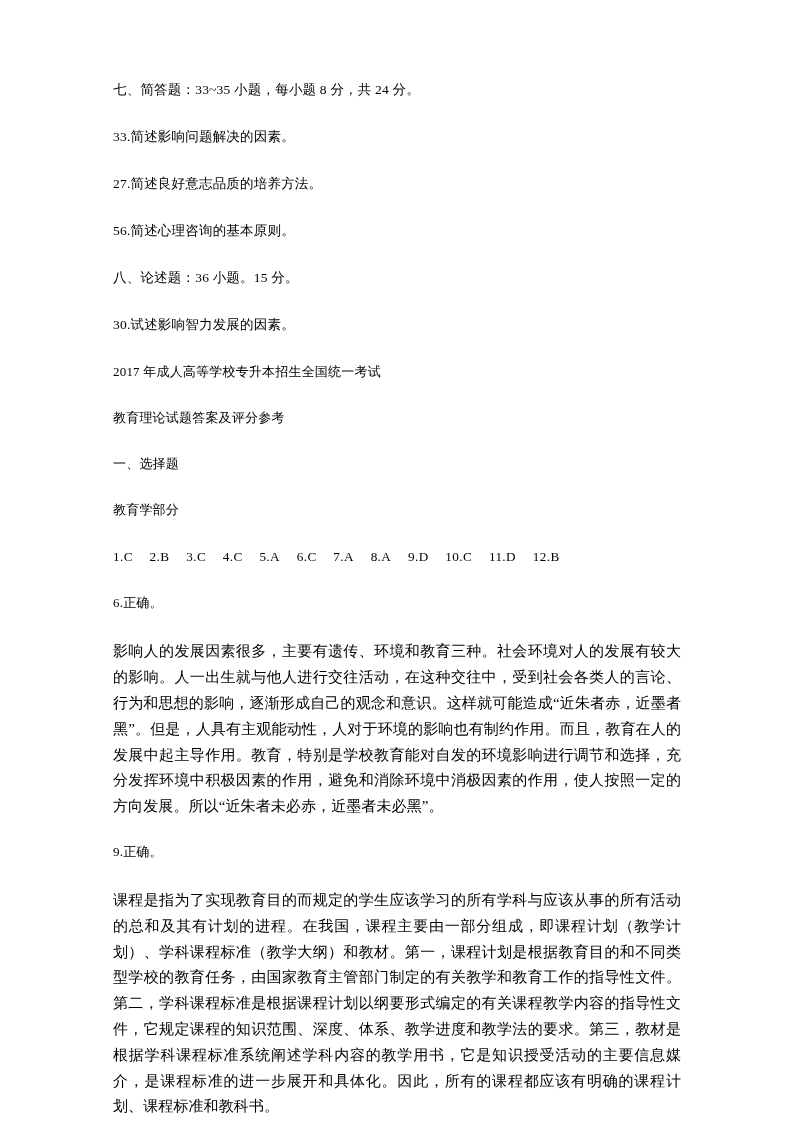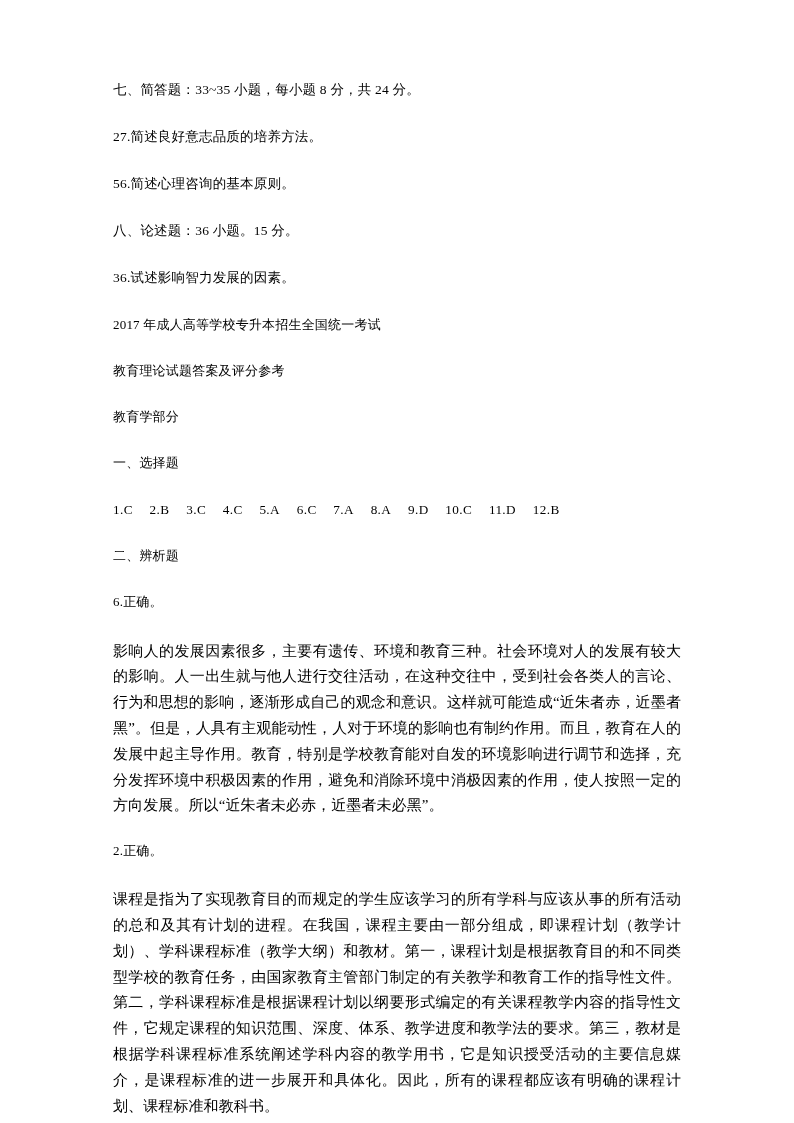--- a/index.html
+++ b/index.html
@@ -58,46 +58,46 @@
     letter-spacing: 0.2px;
   }
 </style>
 </head>
 <body>
 
 <div class="page">
   <div class="content">
 
     <p class="block">七、简答题：33~35 小题，每小题 8 分，共 24 分。</p>
+    <p class="block">33.简述影响问题解决的因素。</p>
     <p class="block">27.简述良好意志品质的培养方法。</p>
     <p class="block">56.简述心理咨询的基本原则。</p>
     <p class="block">八、论述题：36 小题。15 分。</p>
-    <p class="block">36.试述影响智力发展的因素。</p>
+    <p class="block">30.试述影响智力发展的因素。</p>
 
     <p class="heading">2017 年成人高等学校专升本招生全国统一考试</p>
     <p class="heading">教育理论试题答案及评分参考</p>
+    <p class="heading">一、选择题</p>
     <p class="heading">教育学部分</p>
-    <p class="heading">一、选择题</p>
 
     <div class="answer-list">
       <span class="item">1.C</span>
       <span class="item">2.B</span>
       <span class="item">3.C</span>
       <span class="item">4.C</span>
       <span class="item">5.A</span>
       <span class="item">6.C</span>
       <span class="item">7.A</span>
       <span class="item">8.A</span>
       <span class="item">9.D</span>
       <span class="item">10.C</span>
       <span class="item">11.D</span>
       <span class="item">12.B</span>
     </div>
 
-    <p class="heading">二、辨析题</p>
     <p class="heading">6.正确。</p>
     <p class="para">影响人的发展因素很多，主要有遗传、环境和教育三种。社会环境对人的发展有较大的影响。人一出生就与他人进行交往活动，在这种交往中，受到社会各类人的言论、行为和思想的影响，逐渐形成自己的观念和意识。这样就可能造成“近朱者赤，近墨者黑”。但是，人具有主观能动性，人对于环境的影响也有制约作用。而且，教育在人的发展中起主导作用。教育，特别是学校教育能对自发的环境影响进行调节和选择，充分发挥环境中积极因素的作用，避免和消除环境中消极因素的作用，使人按照一定的方向发展。所以“近朱者未必赤，近墨者未必黑”。</p>
 
-    <p class="heading">2.正确。</p>
+    <p class="heading">9.正确。</p>
     <p class="para">课程是指为了实现教育目的而规定的学生应该学习的所有学科与应该从事的所有活动的总和及其有计划的进程。在我国，课程主要由一部分组成，即课程计划（教学计划）、学科课程标准（教学大纲）和教材。第一，课程计划是根据教育目的和不同类型学校的教育任务，由国家教育主管部门制定的有关教学和教育工作的指导性文件。第二，学科课程标准是根据课程计划以纲要形式编定的有关课程教学内容的指导性文件，它规定课程的知识范围、深度、体系、教学进度和教学法的要求。第三，教材是根据学科课程标准系统阐述学科内容的教学用书，它是知识授受活动的主要信息媒介，是课程标准的进一步展开和具体化。因此，所有的课程都应该有明确的课程计划、课程标准和教科书。</p>
 
   </div>
 </div>
 
 </body></html>

